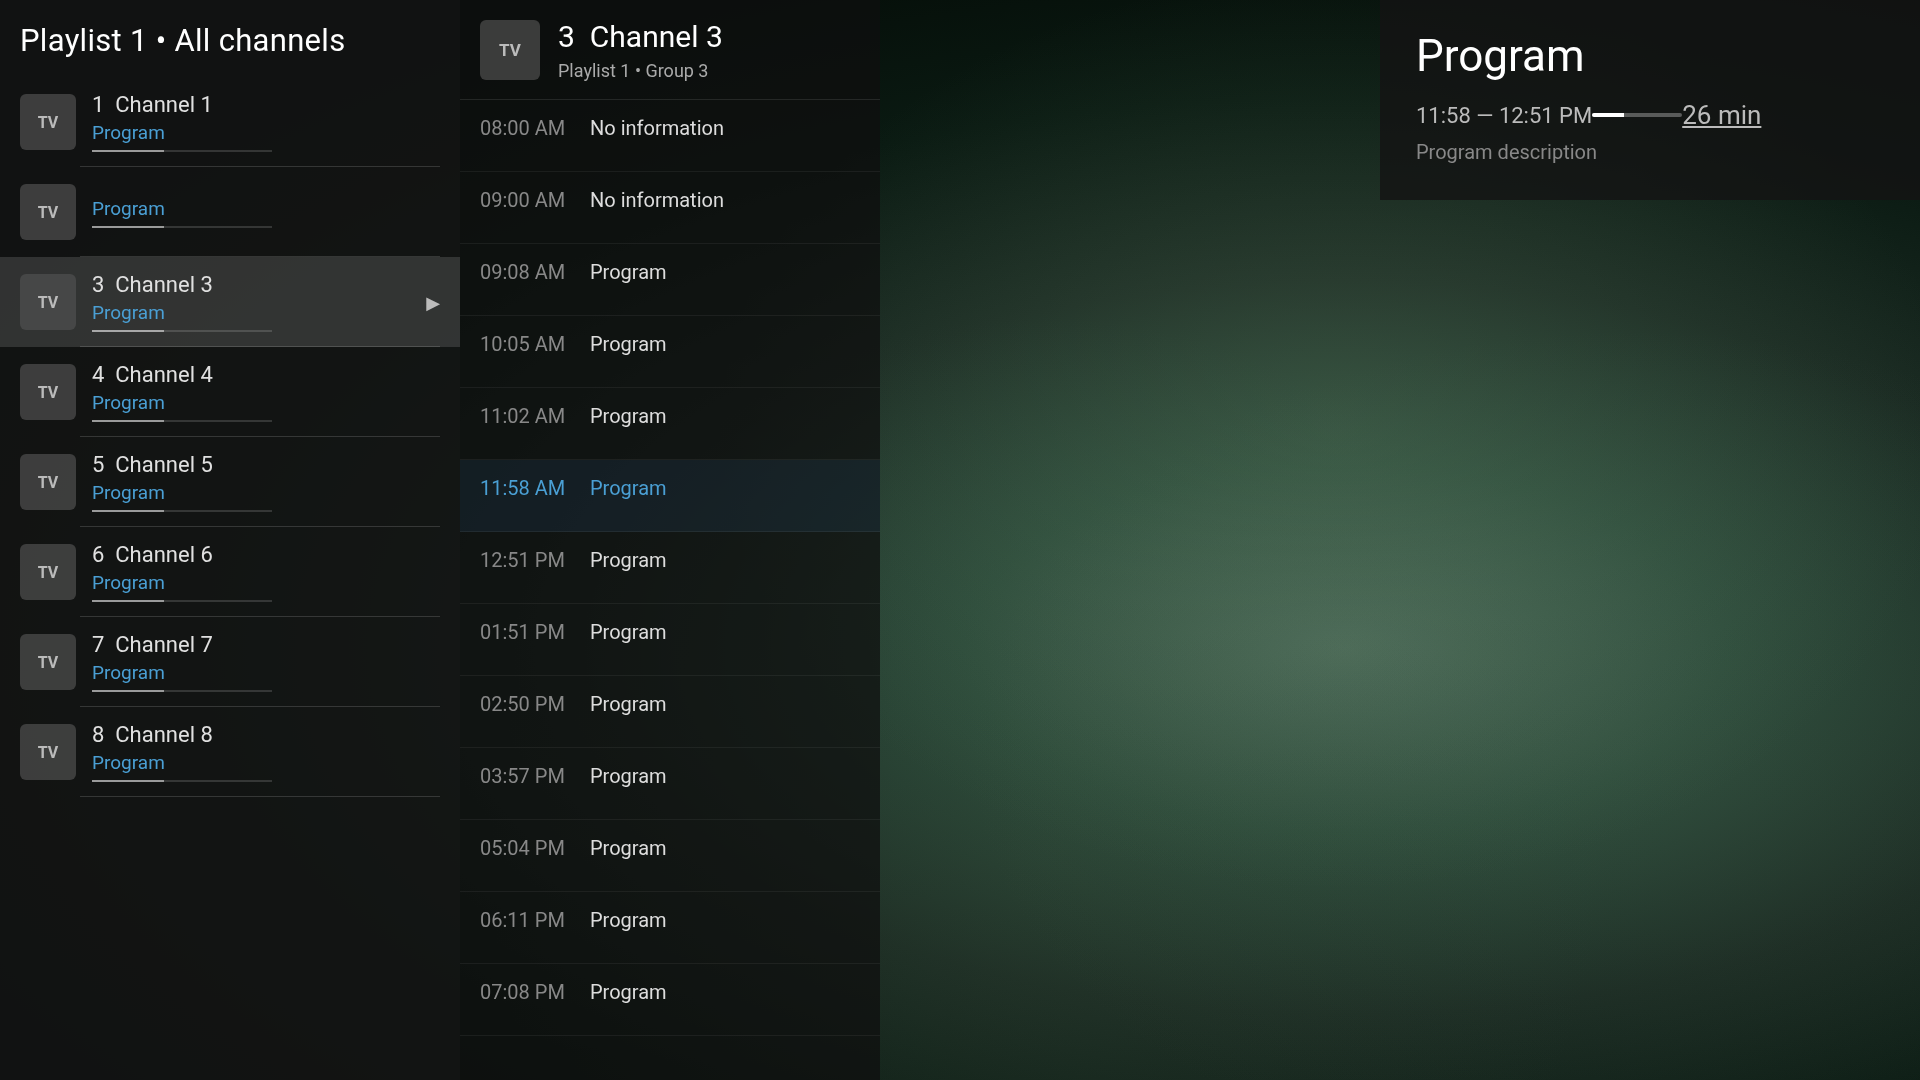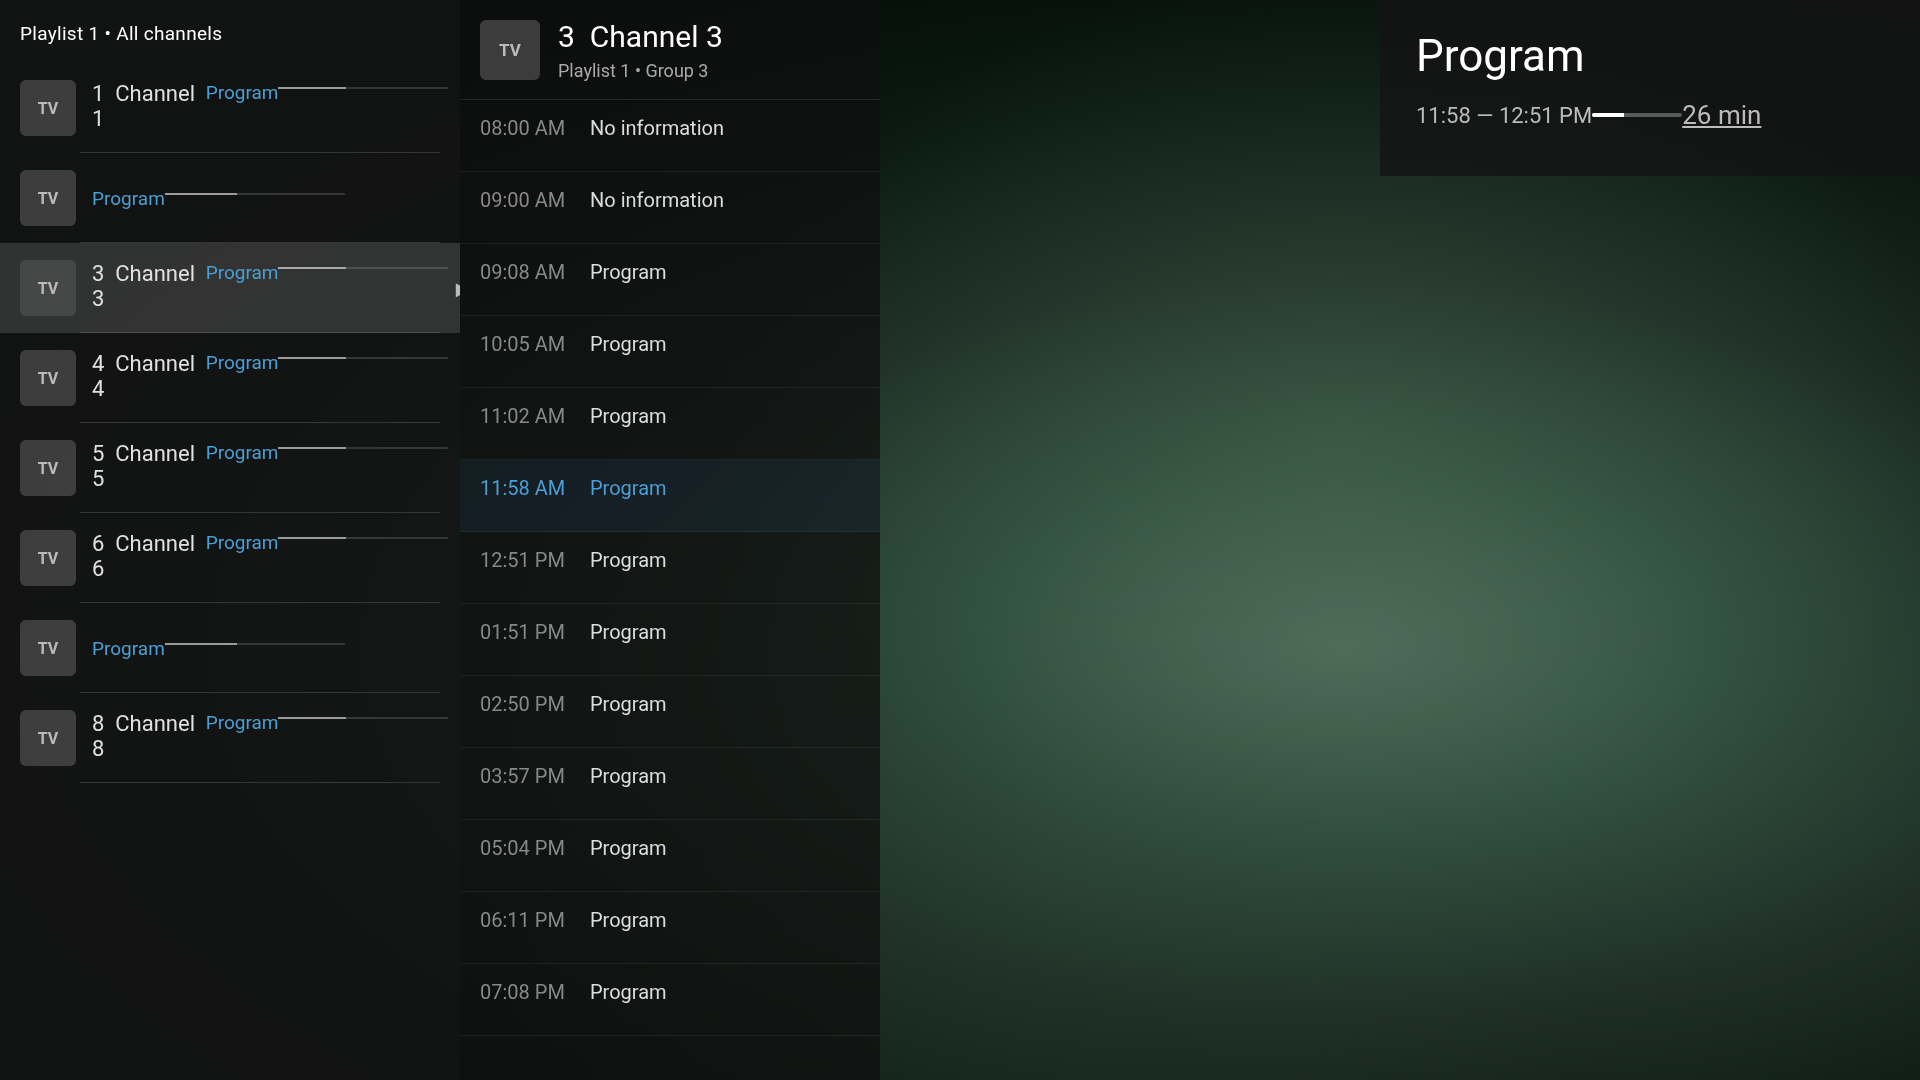--- a/index.html
+++ b/index.html
@@ -42,21 +42,21 @@
       width: 460px;
       height: 100%;
       background: rgba(20, 20, 20, 0.85);
       z-index: 10;
       display: flex;
       flex-direction: column;
     }
 
     .sidebar-header {
       padding: 22px 20px 18px 20px;
-      font-size: 19px;
+      font-size: 31px;
       font-weight: 400;
       color: #fff;
       letter-spacing: 0.3px;
     }
 
     .channel-list {
       flex: 1;
       overflow: hidden;
       display: flex;
       flex-direction: column;
@@ -96,21 +96,21 @@
       font-size: 16px;
       font-weight: 700;
       color: #bbb;
       flex-shrink: 0;
       margin-right: 16px;
     }
 
     .channel-info {
       flex: 1;
       display: flex;
-      flex-direction: row;
+      flex-direction: column;
     }
 
     .channel-name {
       font-size: 22px;
       font-weight: 400;
       color: #e0e0e0;
       margin-bottom: 4px;
     }
 
     .channel-program {
@@ -355,20 +355,21 @@
       <div class="channel-program">Program</div>
       <div class="channel-progress">
         <div class="channel-progress-bar"></div>
       </div>
     </div>
 
   </div>
       <div class="channel-item">
     <div class="channel-logo">TV</div>
     <div class="channel-info">
+      <div class="channel-name">7&nbsp;&nbsp;Channel 7</div>
       <div class="channel-program">Program</div>
       <div class="channel-progress">
         <div class="channel-progress-bar"></div>
       </div>
     </div>
 
   </div>
       <div class="channel-item">
     <div class="channel-logo">TV</div>
     <div class="channel-info">
@@ -452,13 +453,14 @@
 
 <div class="program-info">
   <div class="program-title">Program</div>
   <div class="program-time-row">
     <span class="program-time">11:58 — 12:51 PM</span>
     <div class="program-progress-bar">
       <div class="program-progress-fill"></div>
     </div>
     <span class="program-duration">26 min</span>
   </div>
+  <div class="program-description">Program description</div>
 </div>
 
 </body></html>

